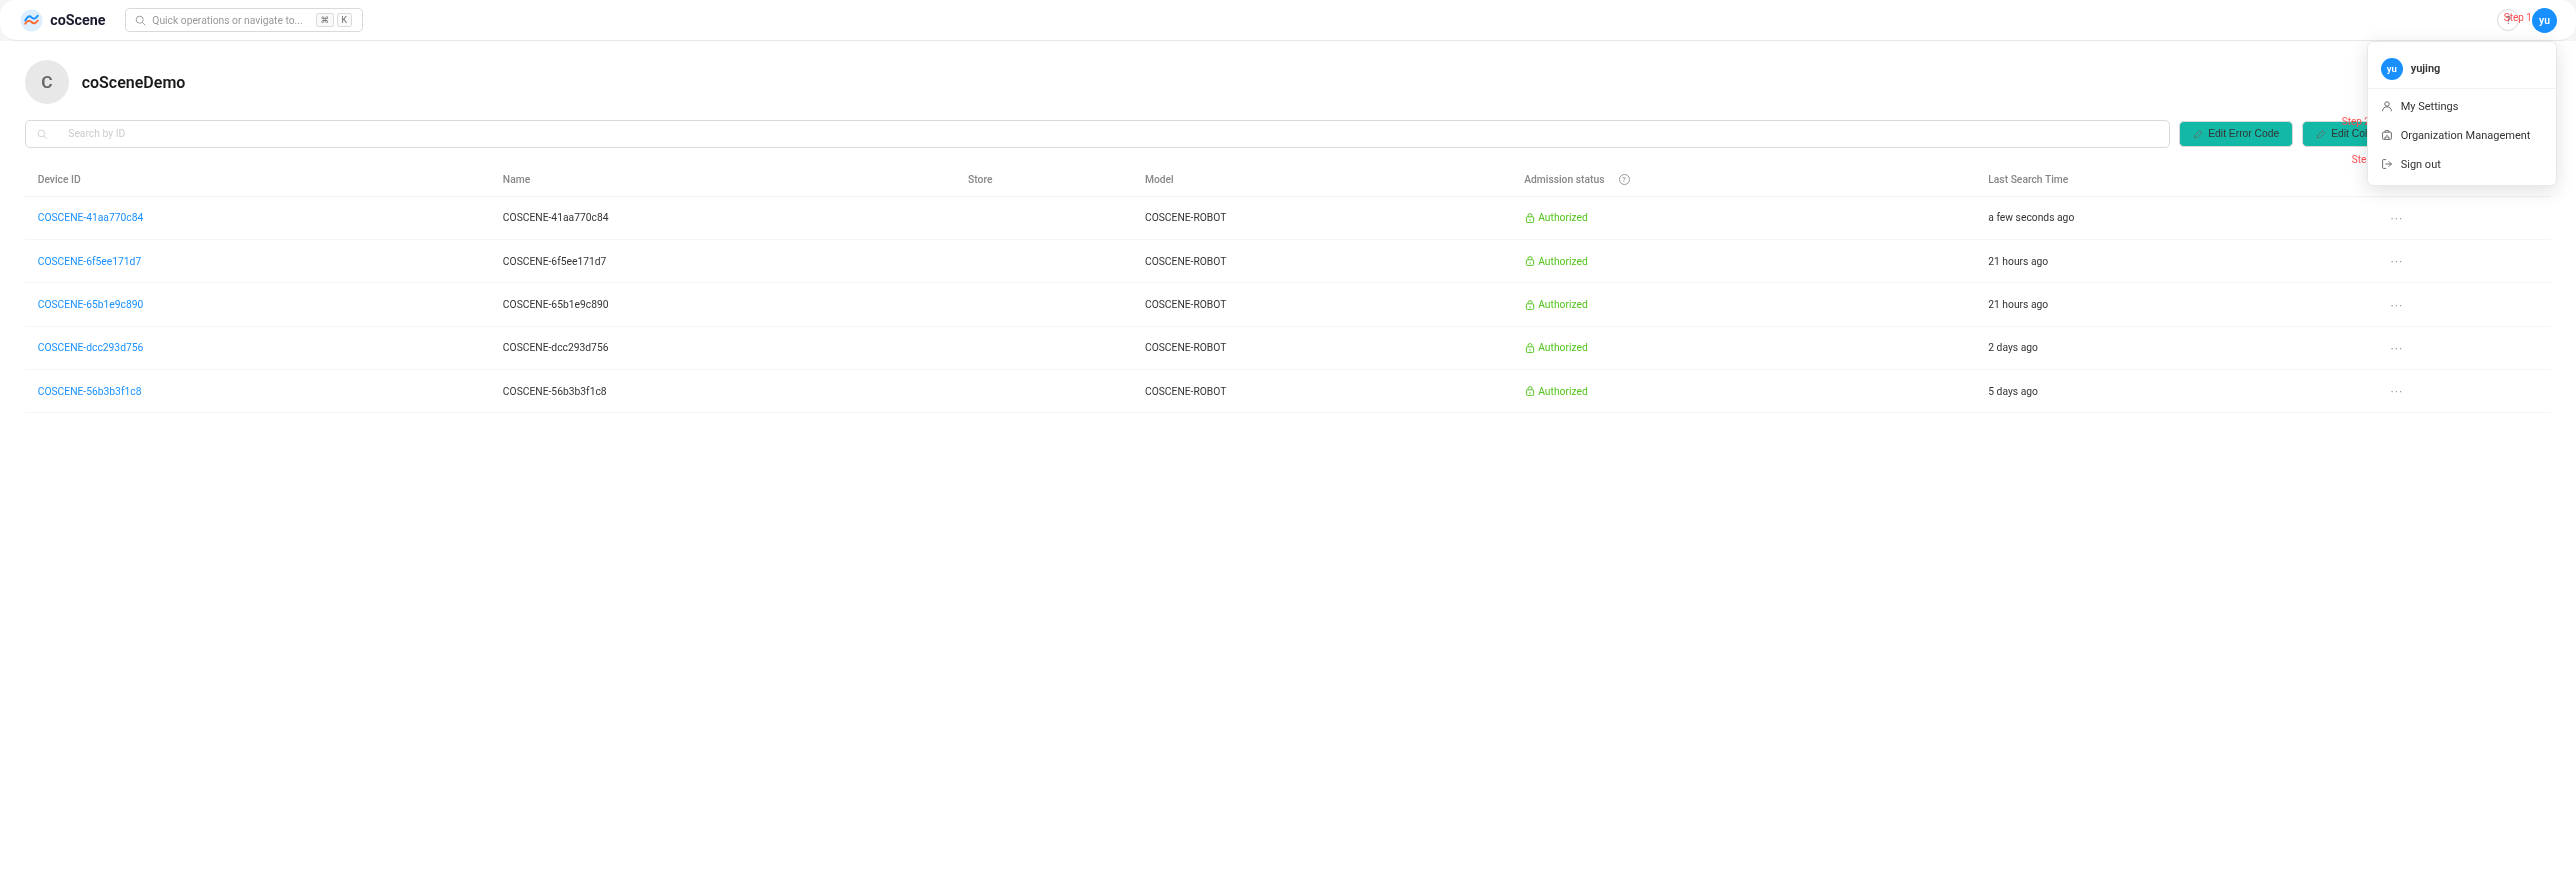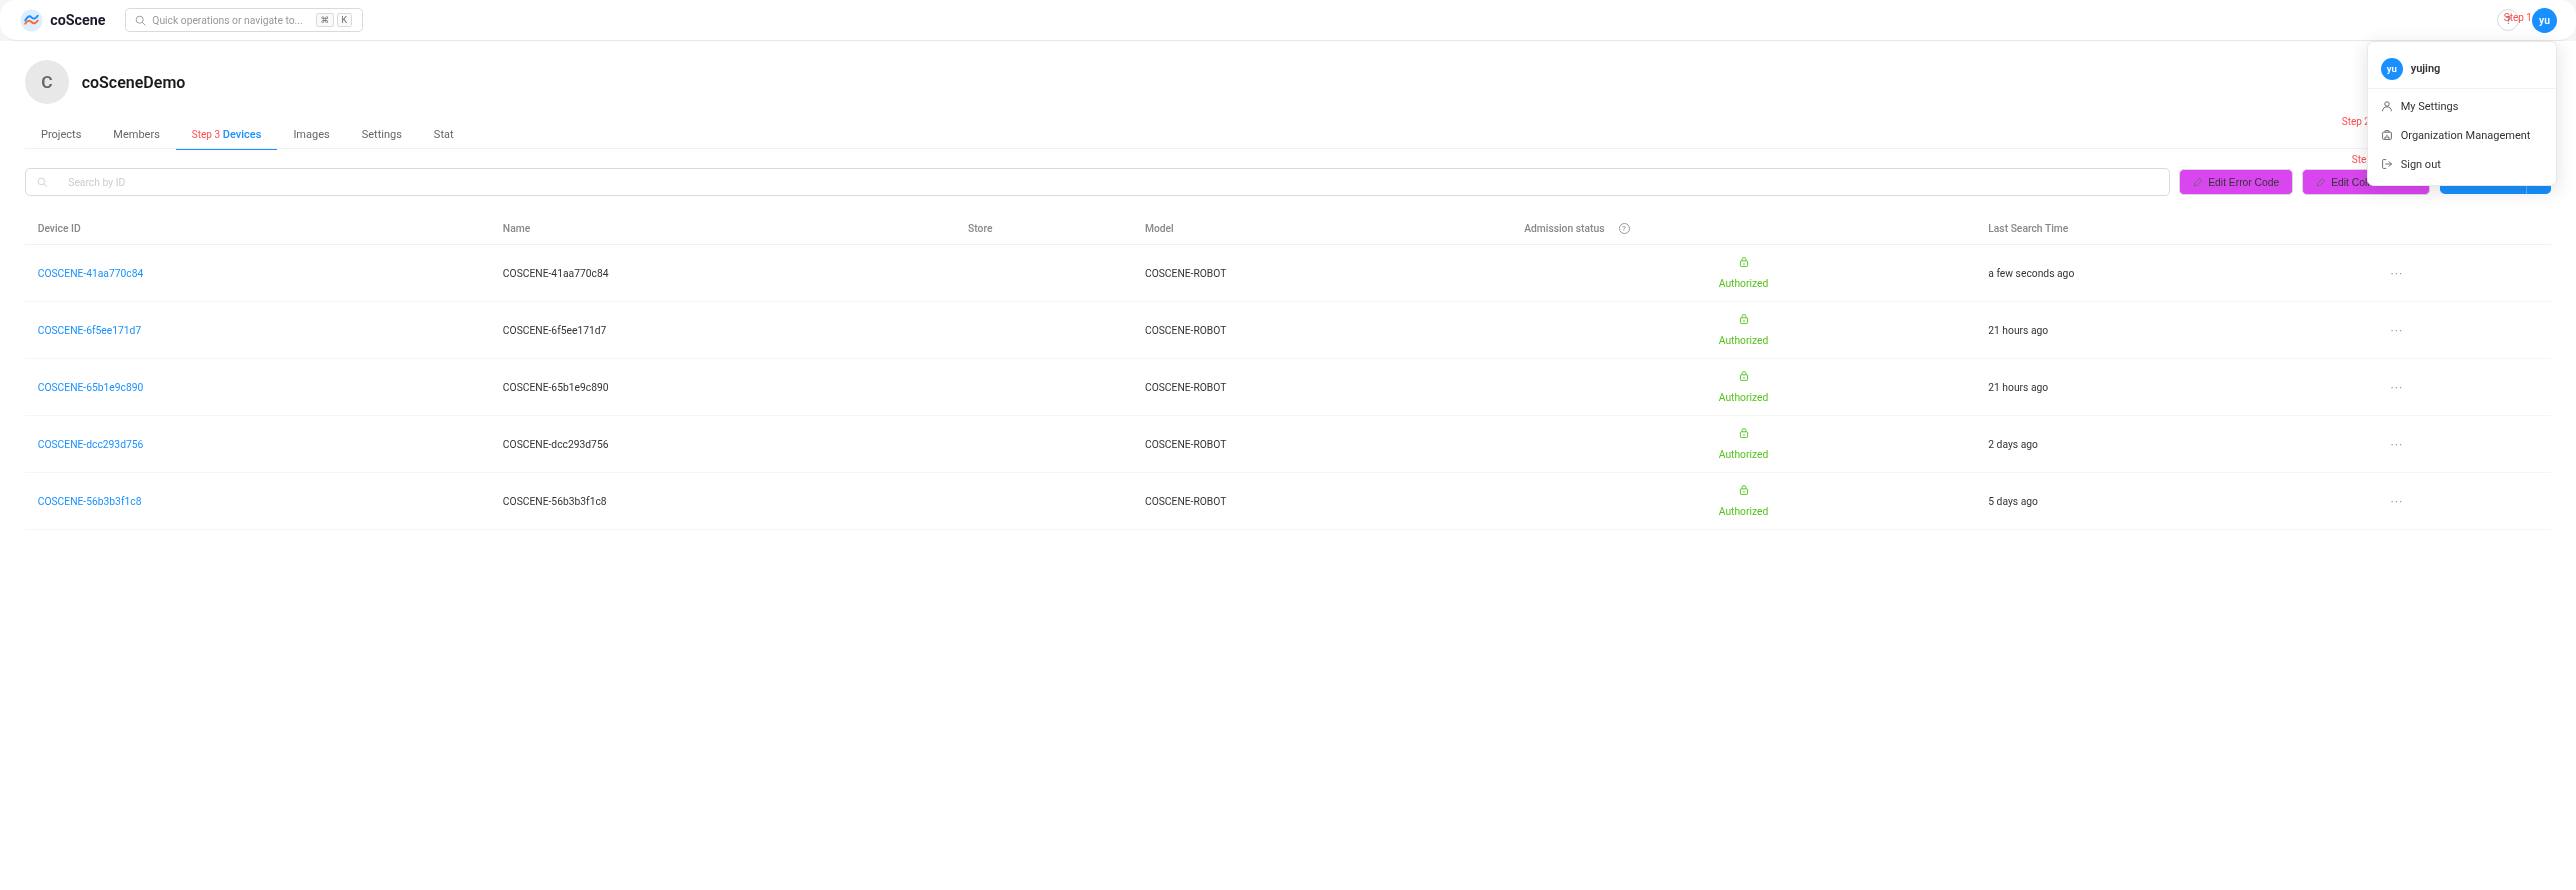--- a/index.html
+++ b/index.html
@@ -162,21 +162,21 @@
       color: #999;
       font-size: 10.3px;
     }
     .btn-outline {
       display: flex;
       align-items: center;
       gap: 4.8px;
       padding: 6.3px 12.7px;
       border: 0.8px solid #d9d9d9;
       border-radius: 4.8px;
-      background: #d946ef;
+      background: #14b8a6;
       color: #333;
       font-size: 10.3px;
       cursor: pointer;
       white-space: nowrap;
     }
     .btn-primary {
       display: flex;
       align-items: center;
       gap: 4.8px;
       padding: 6.3px 12.7px;
@@ -232,22 +232,21 @@
     }
     .device-link {
       color: #1890ff;
       cursor: pointer;
       text-decoration: none;
     }
     .status-authorized {
       color: #52c41a;
       display: flex;
       align-items: center;
-      gap: 9px;
-      flex-direction: column;
+      gap: 2px;
     }
     .more-btn {
       background: none;
       border: none;
       cursor: pointer;
       color: #999;
       font-size: 12.7px;
       padding: 3.2px 6.3px;
       border-radius: 3.2px;
     }
@@ -353,31 +352,20 @@
   </div>
 </nav>
 
 <div class="main-content">
 
   <div class="org-header">
     <div class="org-avatar">C</div>
     <div class="org-name">coSceneDemo</div>
   </div>
 
-  <div class="tabs">
-    <div class="tab">Projects</div>
-    <div class="tab">Members</div>
-    <div class="tab active">
-      <span class="step-label">Step 3</span>
-      <span>Devices</span>
-    </div>
-    <div class="tab">Images</div>
-    <div class="tab">Settings</div>
-    <div class="tab">Stat</div>
-  </div>
 
   <div class="toolbar">
     <div class="search-input">
       <svg width="10.3" height="10.3" viewBox="0 0 14 14" fill="none">
         <circle cx="6" cy="6" r="4.5" stroke="#ccc" stroke-width="1.2"></circle>
         <path d="M10 10 L13 13" stroke="#ccc" stroke-width="1.2" stroke-linecap="round"></path>
       </svg>
       <span style="color:#ccc;">Search by ID</span>
     </div>
 

